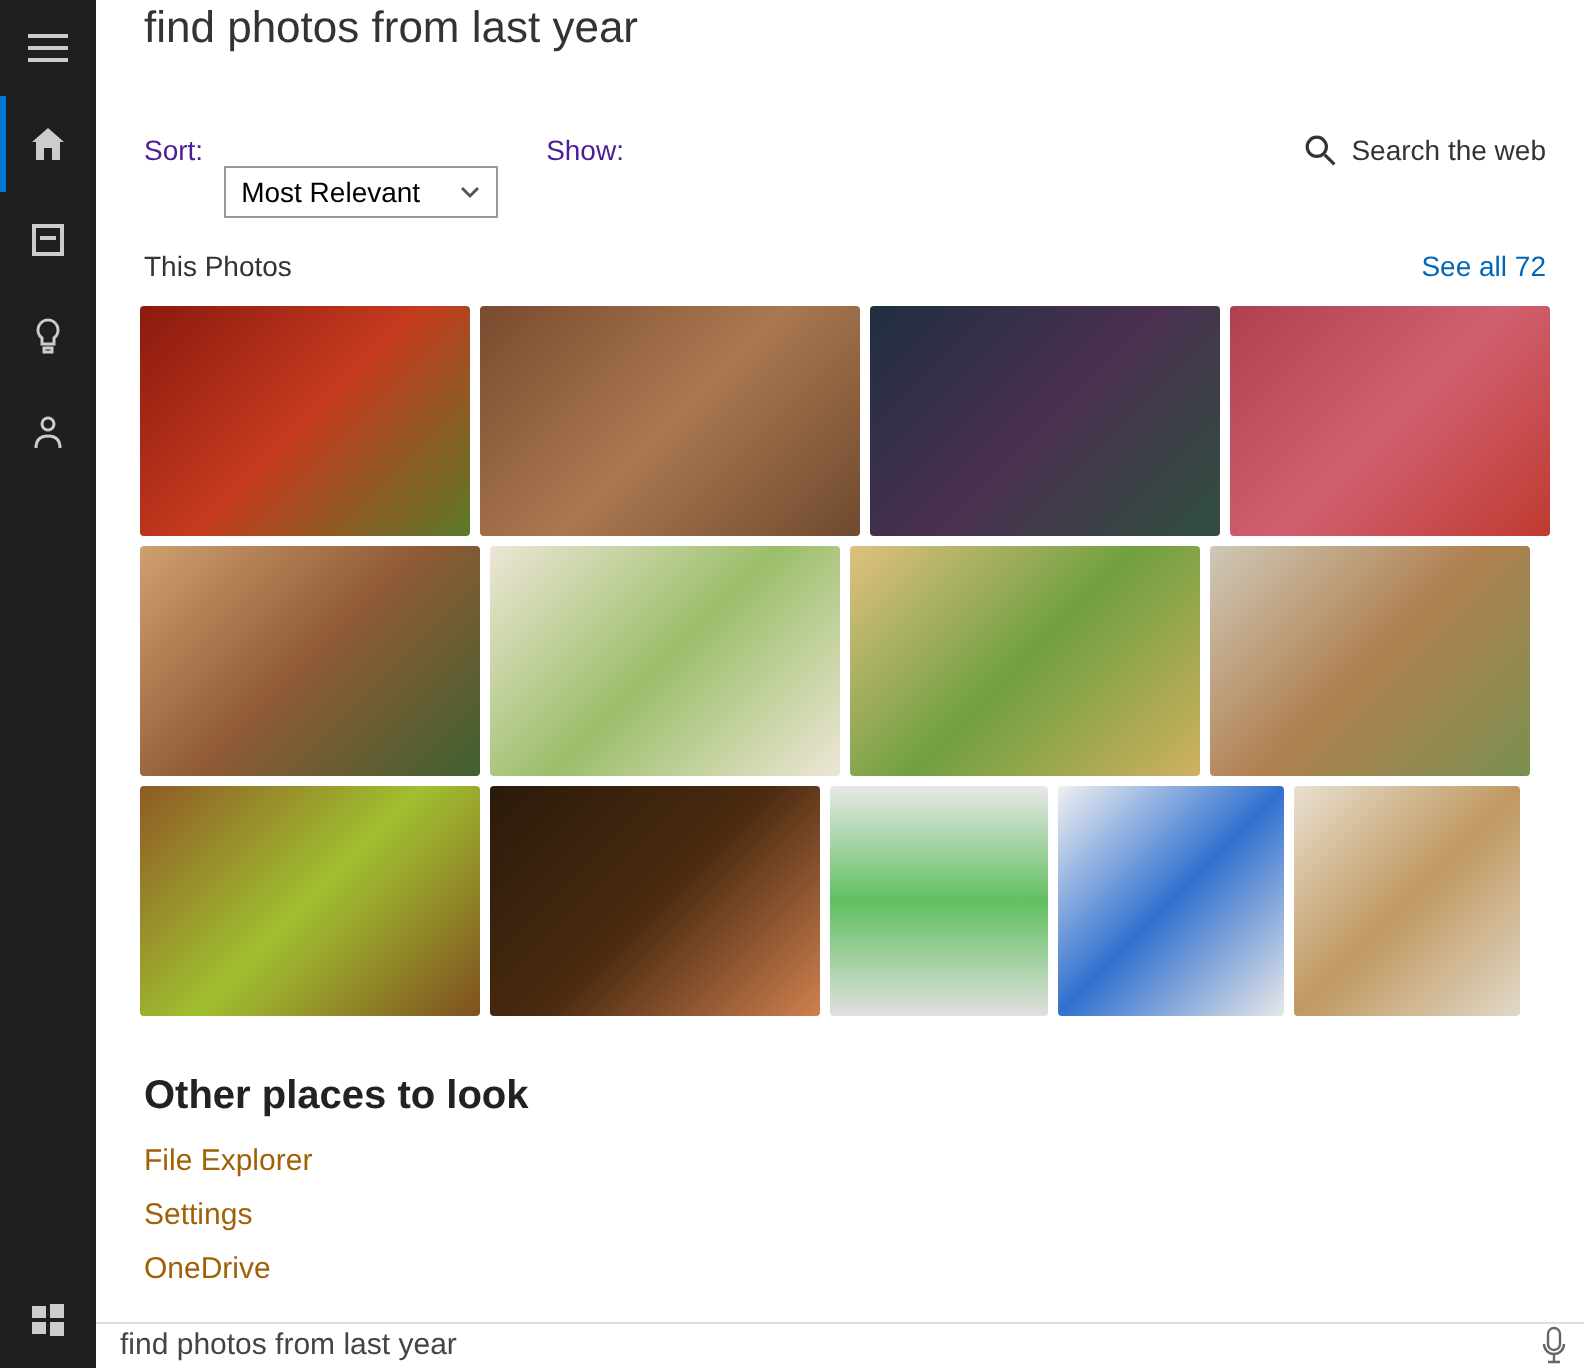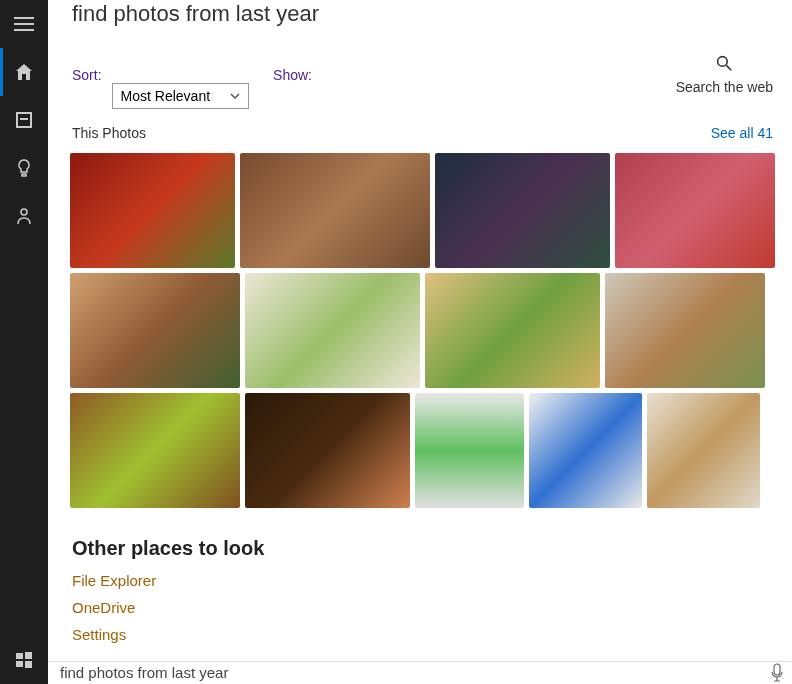--- a/index.html
+++ b/index.html
@@ -90,21 +90,20 @@
       display: inline-block;
     }
     .search-web {
       margin-left: auto;
       display: flex;
       align-items: center;
       gap: 8px;
       font-size: 14px;
       color: #333;
       cursor: pointer;
-      flex-direction: column;
     }
     .search-web svg { width: 16px; height: 16px; fill: none; stroke: #333; stroke-width: 2; }
     .subheader {
       display: flex;
       justify-content: space-between;
       padding: 6px 24px;
       font-size: 14px;
     }
     .subheader-left { color: #333; }
     .subheader-right { color: #0067b8; cursor: pointer; }
@@ -229,21 +228,21 @@
       <svg viewBox="0 0 20 20">
           <circle cx="8" cy="8" r="6"></circle>
           <line x1="13" y1="13" x2="19" y2="19"></line>
         </svg>
       <span>Search the web</span>
     </div>
   </div>
 
   <div class="subheader">
     <span class="subheader-left">This Photos</span>
-    <span class="subheader-right">See all 41</span>
+    <span class="subheader-right">See all 72</span>
   </div>
 
   <div class="gallery">
     <div class="row">
       <div class="thumb t-r1-1"></div>
       <div class="thumb t-r1-2"></div>
       <div class="thumb t-r1-3"></div>
       <div class="thumb t-r1-4"></div>
     </div>
     <div class="row">
@@ -257,22 +256,22 @@
       <div class="thumb t-r3-2"></div>
       <div class="thumb t-r3-3"></div>
       <div class="thumb t-r3-4"></div>
       <div class="thumb t-r3-5"></div>
     </div>
   </div>
 
   <div class="other-places">
     <div class="other-title">Other places to look</div>
     <div class="other-link">File Explorer</div>
+    <div class="other-link">Settings</div>
     <div class="other-link">OneDrive</div>
-    <div class="other-link">Settings</div>
   </div>
 
   <div class="searchbar">
     <input type="text" value="find photos from last year" style="">
     <svg class="mic" viewBox="0 0 16 20" fill="none" stroke="#666" stroke-width="1.2">
         <rect x="5" y="1" width="6" height="11" rx="3"></rect>
         <path d="M3 9 A5 5 0 0 0 13 9 M8 14 L8 18 M5 18 L11 18"></path>
       </svg>
   </div>
 </div>

